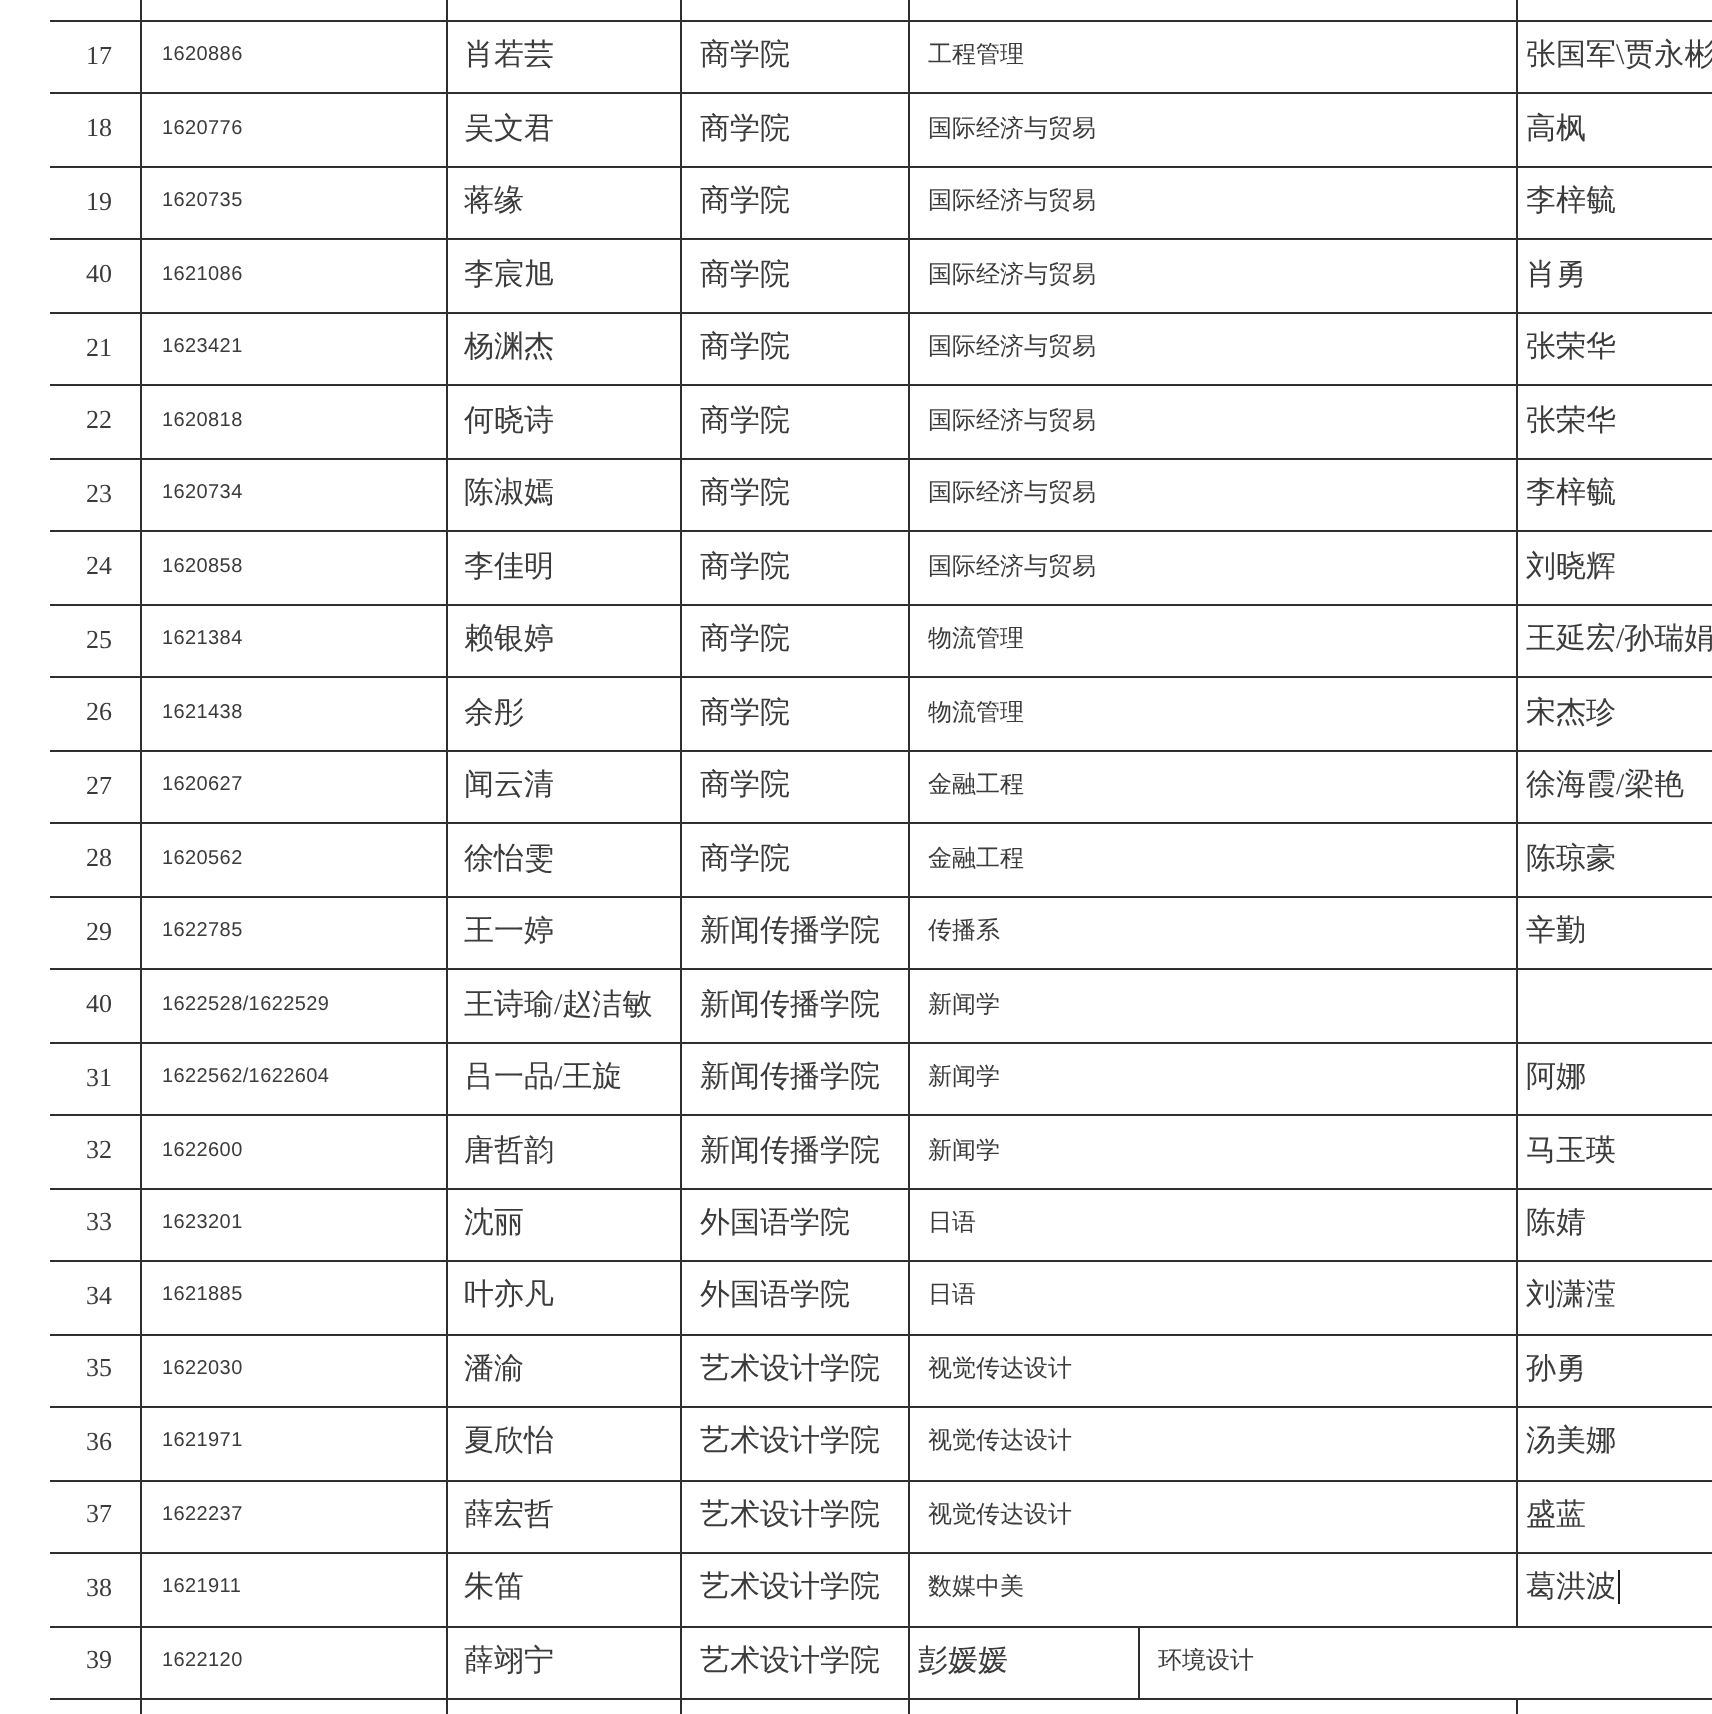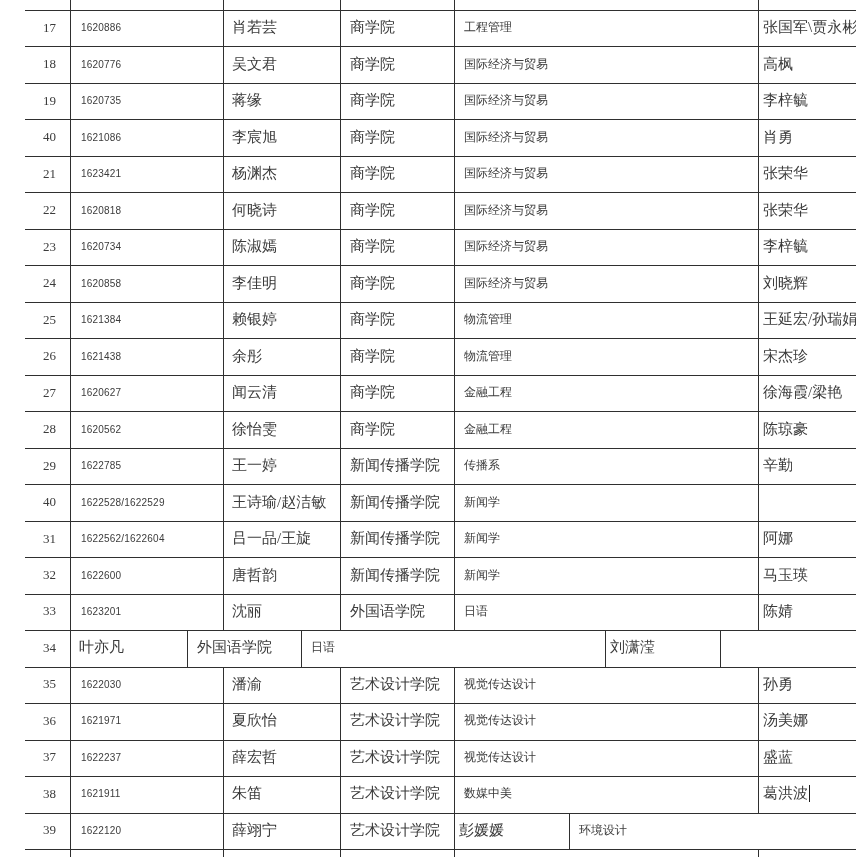--- a/index.html
+++ b/index.html
@@ -232,20 +232,21 @@
     <div class="cell c-no">33</div>
     <div class="cell c-id">1623201</div>
     <div class="cell c-name">沈丽</div>
     <div class="cell c-college">外国语学院</div>
     <div class="cell c-major">日语</div>
     <div class="cell c-advisor">陈婧</div>
   </div>
 
   <div class="row">
     <div class="cell c-no">34</div>
+    <div class="cell c-id">1621885</div>
     <div class="cell c-name">叶亦凡</div>
     <div class="cell c-college">外国语学院</div>
     <div class="cell c-major">日语</div>
     <div class="cell c-advisor">刘潇滢</div>
   </div>
 
   <div class="row">
     <div class="cell c-no">35</div>
     <div class="cell c-id">1622030</div>
     <div class="cell c-name">潘渝</div>

